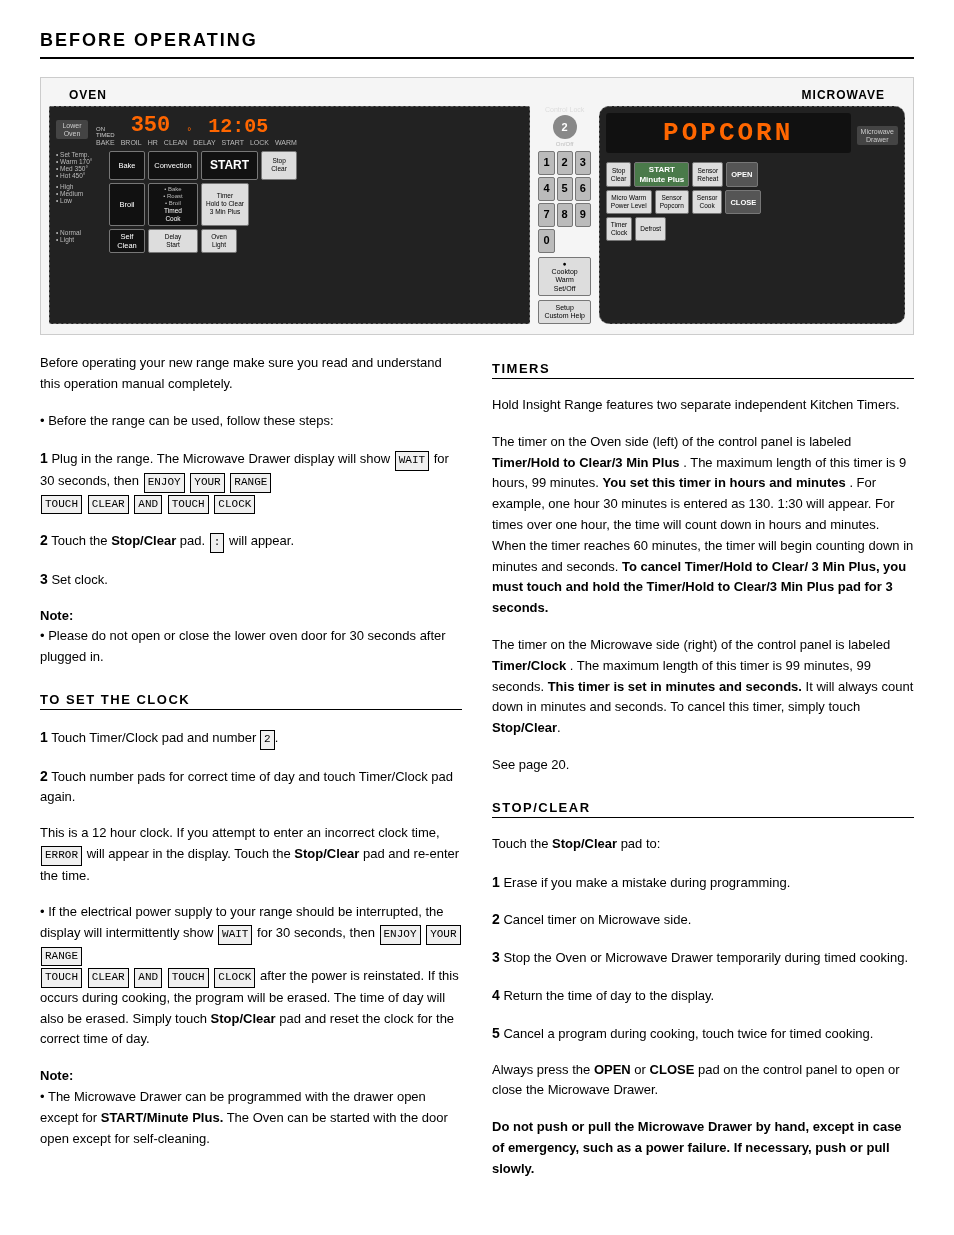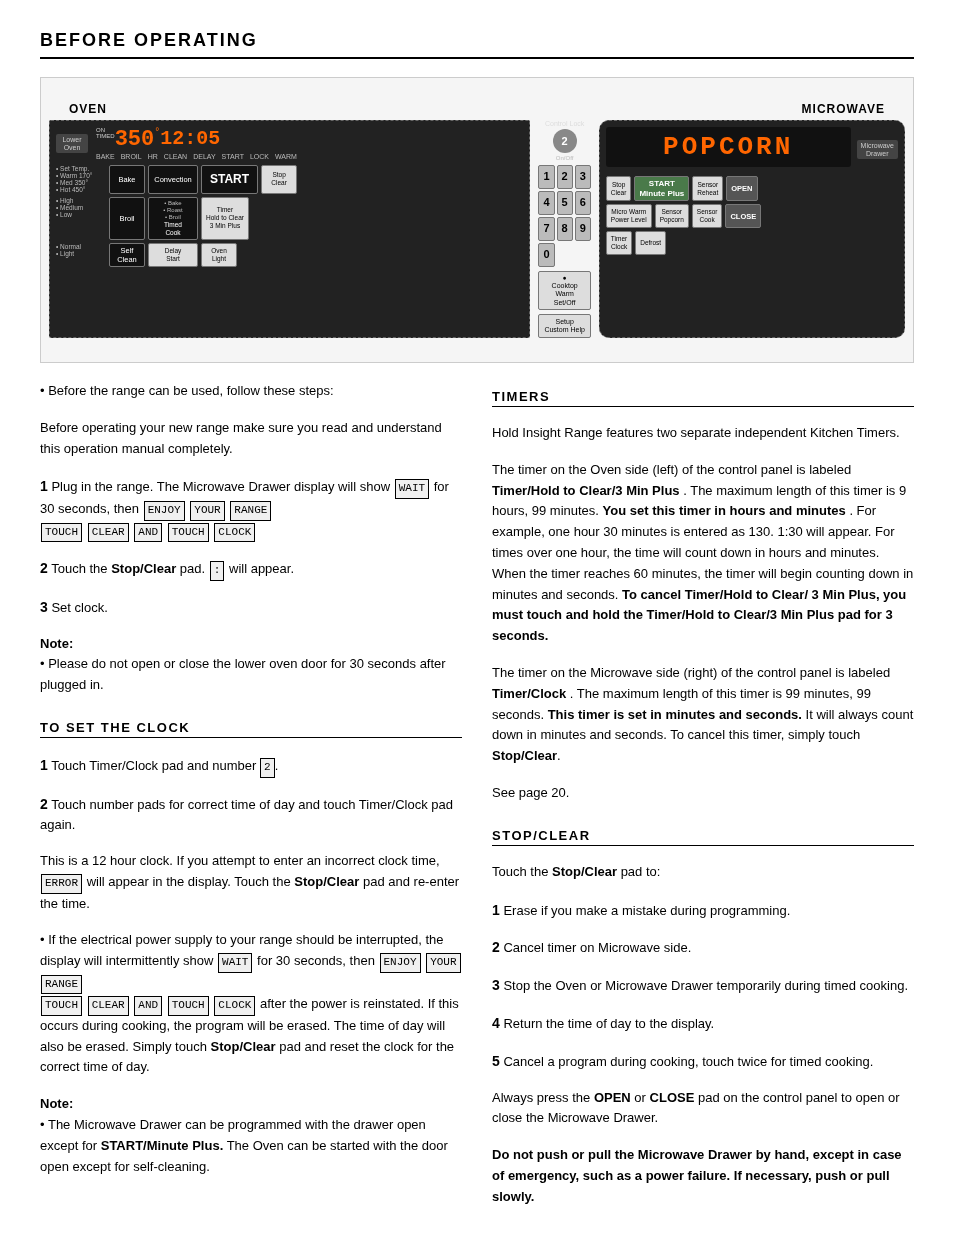--- a/index.html
+++ b/index.html
@@ -90,21 +90,21 @@
     .control-lock-area {
       display: flex;
       flex-direction: column;
       align-items: center;
       font-size: 8px;
       gap: 2px;
     }
 
     .diagram-wrapper {
       border: 1px solid #ccc;
-      padding: 24px 8px;
+      padding: 10px 8px;
       margin-bottom: 18px;
       background: #f5f5f5;
     }
 
     .diagram-top-labels {
       display: flex;
       justify-content: space-between;
       padding: 0 20px;
       margin-bottom: 4px;
     }
@@ -147,22 +147,22 @@
       font-size: 7px;
       text-align: center;
       line-height: 1.1;
       background: #444;
       padding: 2px 4px;
       border-radius: 2px;
       min-width: 32px;
     }
     .oven-big-display {
       display: flex;
-      align-items: flex-start;
-      gap: 0;
+      align-items: flex-end;
+      gap: 16px;
     }
     .on-timed-indicator {
       display: flex;
       flex-direction: column;
       color: #ccc;
       font-size: 6px;
       line-height: 1;
     }
     .temp-big {
       color: #ff6600;
@@ -476,23 +476,23 @@
           </div>
         </div>
       </div>
     </div>
   </div>
 </div>
 
 <div class="main-content">
 
   <div class="left-col">
+    <p>Before operating your new range make sure you read and understand this operation manual completely.</p>
+
     <p>• <span>Before the range can be used, follow these steps:</span></p>
-
-    <p>Before operating your new range make sure you read and understand this operation manual completely.</p>
 
     <div class="step">
       <span class="step-num">1</span>
       <span>Plug in the range. The Microwave Drawer display will show</span>
       <span> <span class="inline-tag">WAIT</span> <span>for 30 seconds, then</span> <span class="inline-tag">ENJOY</span> <span class="inline-tag">YOUR</span> <span class="inline-tag">RANGE</span></span>
       <br>
       <span class="inline-tag">TOUCH</span>
       <span class="inline-tag">CLEAR</span>
       <span class="inline-tag">AND</span>
       <span class="inline-tag">TOUCH</span>

